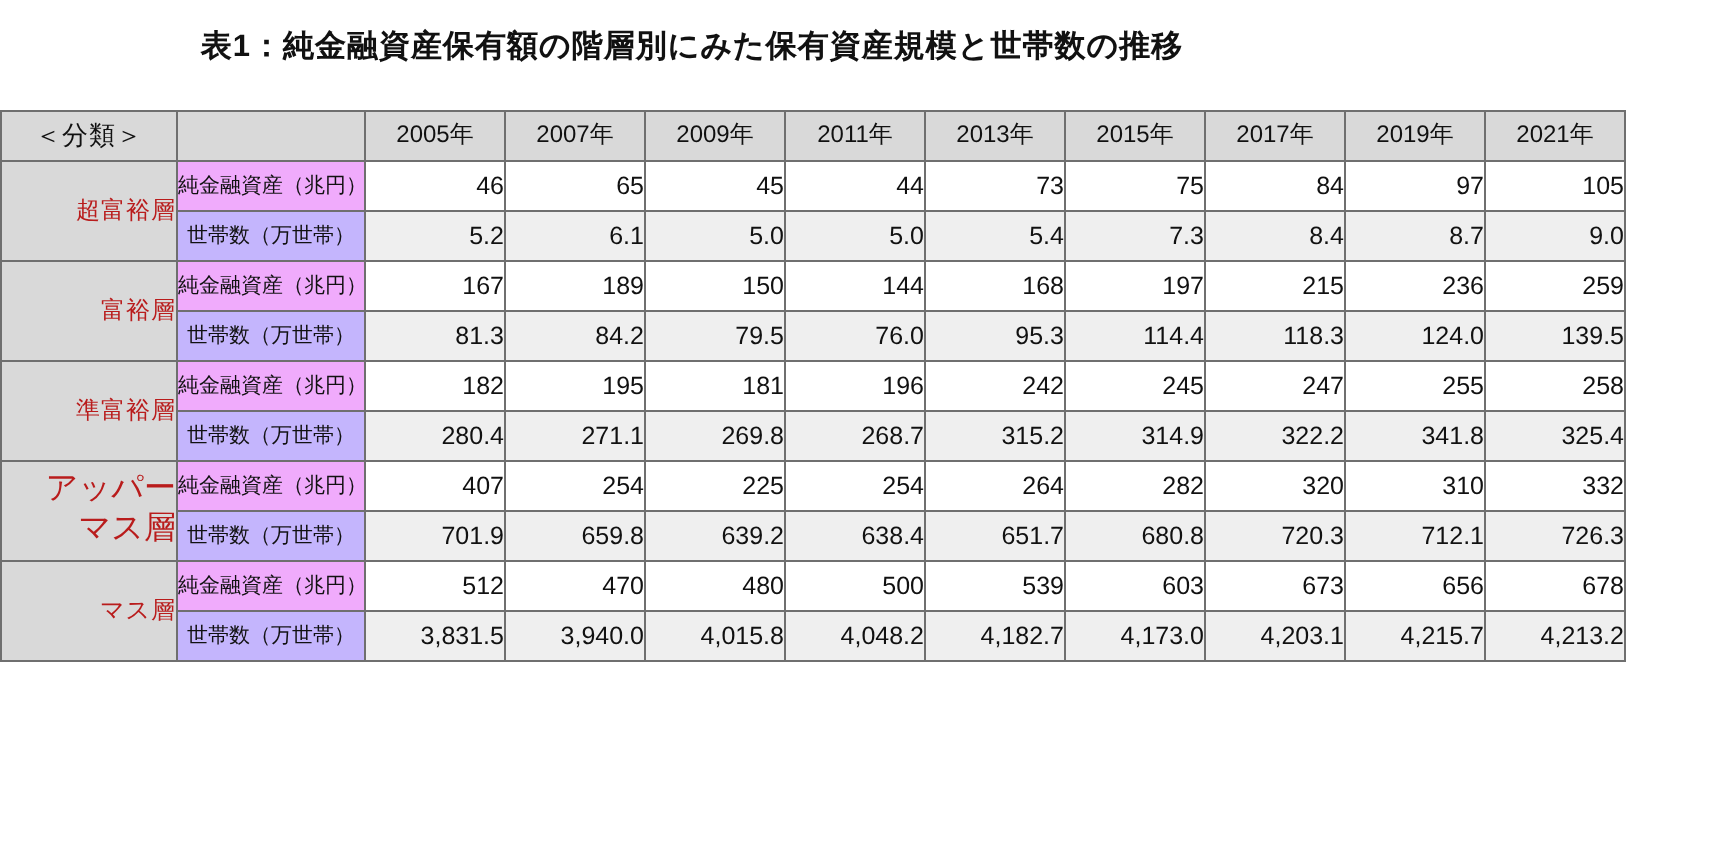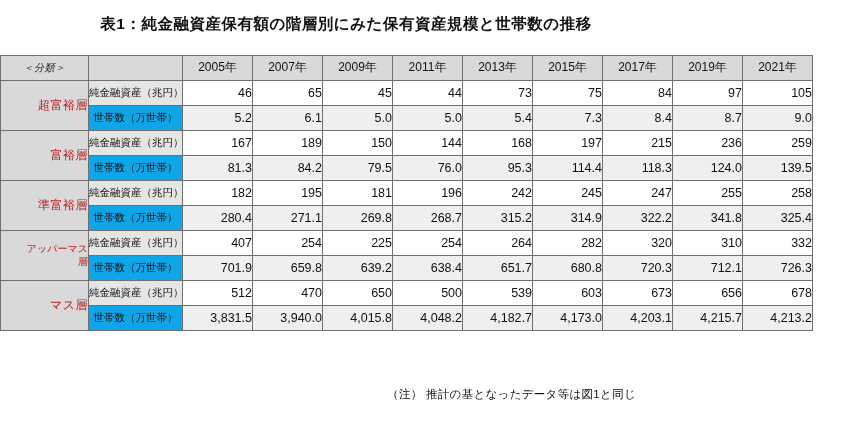--- a/index.html
+++ b/index.html
@@ -52,24 +52,23 @@
   }
   
   col.c-cat { width: 88px; }
   col.c-metric { width: 94px; }
   col.c-year { width: 70px; }
 
   .hdr-cat {
     background: #d9d9d9;
     text-align: center;
     font-weight: normal;
-    font-size: 10px;
+    font-size: 13px;
     color: #111;
     letter-spacing: 0.5px;
-    font-style: italic;
   }
   .hdr-blank {
     background: #d9d9d9;
   }
   .hdr-year {
     background: #d9d9d9;
     text-align: center;
     font-weight: normal;
     font-size: 12px;
     color: #111;
@@ -77,46 +76,46 @@
   .cat-cell {
     background: #d9d9d9;
     text-align: right;
     font-size: 12px;
     font-weight: normal;
     color: #b91c1c;
     letter-spacing: 0.5px;
     line-height: 1.3;
   }
   .cat-cell.small {
-    font-size: 10px;
+    font-size: 16px;
     letter-spacing: 0;
     padding-left: 16px;
   }
   .metric-cell {
-    background: #e5e5e5;
+    background: #f0abfc;
     text-align: center;
     font-size: 10.5px;
     color: #111;
     white-space: nowrap;
   }
   .val {
     text-align: right;
     padding-right: 9px;
     font-size: 12.5px;
     color: #111;
   }
   .row-asset td.val {
     background: #ffffff;
     padding-left: 12px;
   }
   .row-house td.val {
     background: #efefef;
   }
   .row-house td.metric-cell {
-    background: #0ea5e9;
+    background: #c4b5fd;
   }
   .grp-sep td {
     border-top: 2px solid #4a4a4a;
   }
   .thick-left {
     border-left: 2px solid #4a4a4a;
   }
   .note {
     position: absolute;
     right: 56px;
@@ -269,21 +268,21 @@
           <td class="val">720.3</td>
           <td class="val">712.1</td>
           <td class="val">726.3</td>
         </tr>
 
         <tr class="row-asset grp-sep">
           <td class="cat-cell" rowspan="2">マス層</td>
           <td class="metric-cell">純金融資産（兆円）</td>
           <td class="val thick-left">512</td>
           <td class="val">470</td>
-          <td class="val">650</td>
+          <td class="val">480</td>
           <td class="val">500</td>
           <td class="val">539</td>
           <td class="val">603</td>
           <td class="val">673</td>
           <td class="val">656</td>
           <td class="val">678</td>
         </tr>
         <tr class="row-house">
           <td class="metric-cell">世帯数（万世帯）</td>
           <td class="val thick-left">3,831.5</td>
@@ -294,15 +293,14 @@
           <td class="val">4,173.0</td>
           <td class="val">4,203.1</td>
           <td class="val">4,215.7</td>
           <td class="val">4,213.2</td>
         </tr>
 
       </tbody>
     </table>
   </div>
 
-  <div class="note">（注） 推計の基となったデータ等は図1と同じ</div>
 
 </div>
 
 </body></html>

